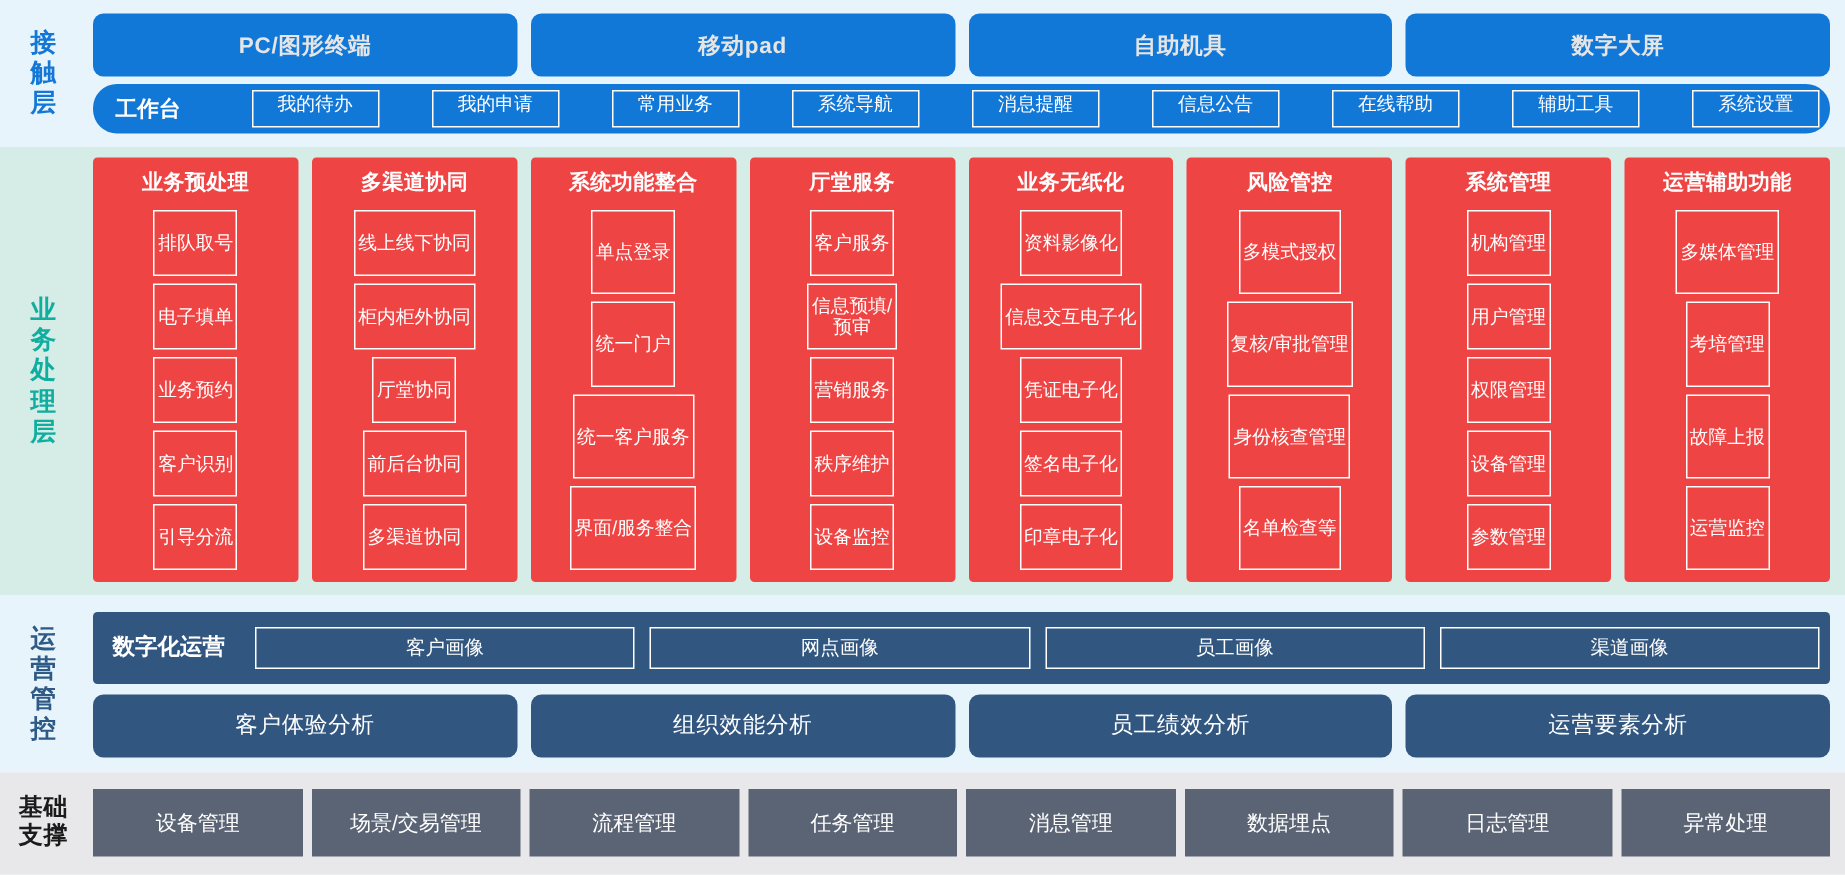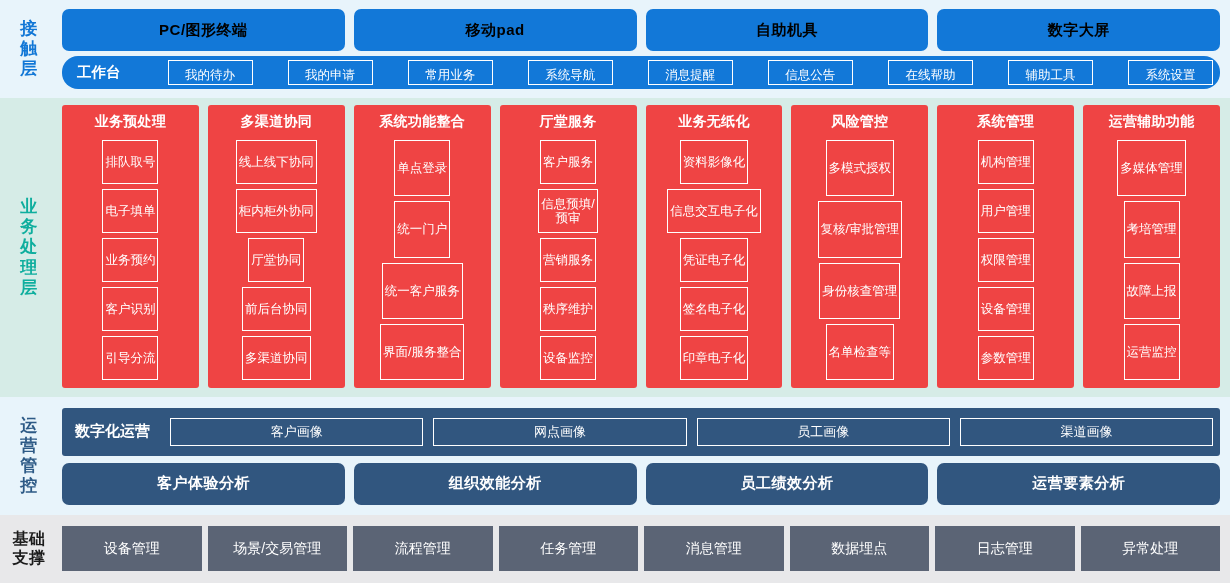--- a/index.html
+++ b/index.html
@@ -26,33 +26,33 @@
   .band-body{flex:1 1 auto;display:flex;flex-direction:column;box-sizing:border-box;}
 
   
   .band-contact{background:#e8f4fb;height:98px;padding:0;}
   .band-contact .band-label .vtxt{color:#1277d6;}
   .band-contact .band-body{padding:6px 10px 6px 4px;gap:5px;justify-content:center;}
   .channel-row{display:flex;gap:9px;height:42px;}
   .channel-card{
     flex:1 1 0;background:#1278d8;border-radius:7px;
     display:flex;align-items:center;justify-content:center;
-    color:#000000;font-size:15px;font-weight:bold;letter-spacing:.5px;
+    color:#e5e5e5;font-size:15px;font-weight:bold;letter-spacing:.5px;
   }
   .workbench-bar{
     background:#1278d8;border-radius:16px;height:33px;
     display:flex;align-items:center;padding:0 7px;gap:7px;
   }
   .workbench-title{
     color:#fff;font-size:14.5px;font-weight:bold;
     padding:0 12px 0 8px;white-space:nowrap;flex:0 0 auto;
   }
   .wb-item{
     flex:1 1 0;height:23px;border:1px solid #ffffff;
-    display:flex;align-items:flex-end;justify-content:center;
+    display:flex;align-items:flex-start;justify-content:center;
     color:#fff;font-size:12.5px;white-space:nowrap;margin-left:28px;
   }
 
   
   .band-biz{background:#d6ece7;flex:1 1 auto;min-height:0;}
   .band-biz .band-label .vtxt{color:#0fae9e;font-size:17px;}
   .band-biz .band-body{padding:7px 10px 9px 4px;}
   .biz-cols{display:flex;gap:9px;flex:1 1 auto;min-height:0;}
   .biz-col{
     flex:1 1 0;background:#ef4444;border-radius:3px;
@@ -84,21 +84,21 @@
   }
   .portrait{
     flex:1 1 0;height:26px;border:1px solid #ffffff;
     display:flex;align-items:center;justify-content:center;
     color:#fff;font-size:13px;white-space:nowrap;
   }
   .analysis-row{display:flex;gap:9px;height:42px;}
   .analysis-card{
     flex:1 1 0;background:#31567f;border-radius:7px;
     display:flex;align-items:center;justify-content:center;
-    color:#fff;font-size:15px;font-weight:bold;letter-spacing:.5px;
+    color:#fff;font-size:15px;font-weight:normal;letter-spacing:.5px;
   }
 
   
   .band-base{background:#e8e8ea;height:68px;}
   .band-base .band-label .vtxt{color:#1b1b1b;font-size:16px;}
   .band-base .band-body{padding:8px 10px 9px 4px;justify-content:center;}
   .base-row{display:flex;gap:6px;height:45px;}
   .base-card{
     flex:1 1 0;background:#5b6475;
     display:flex;align-items:center;justify-content:center;

